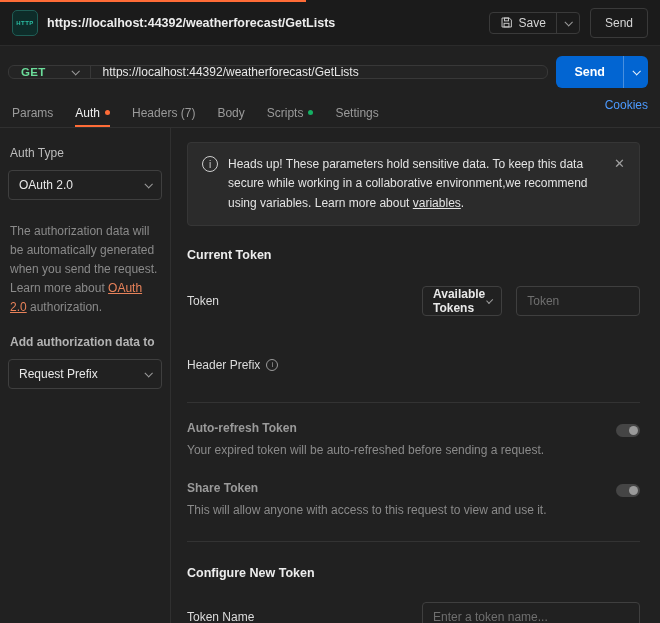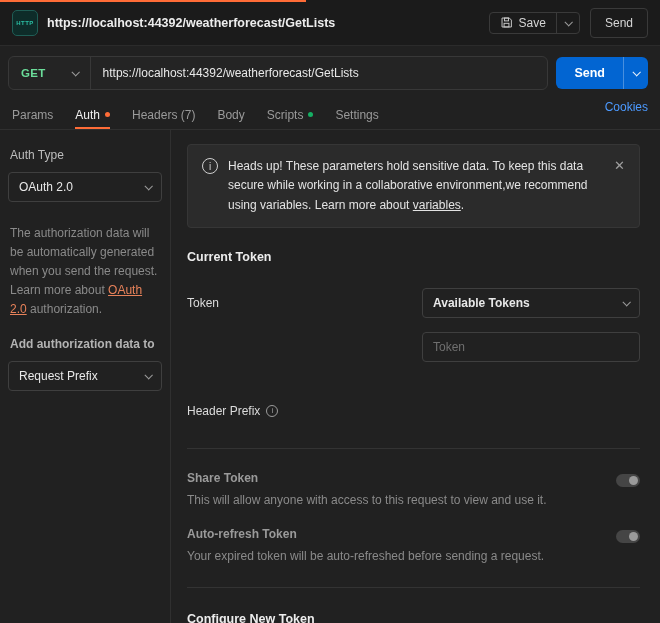--- a/index.html
+++ b/index.html
@@ -37,21 +37,21 @@
     height: 30px; border: 1px solid #3a3a3a; border-radius: 4px; background: transparent;
     color: #d6d6d6; font-family: inherit; font-size: 12px; padding: 0 14px; cursor: pointer;
   }
   .chev { display: inline-block; width: 6px; height: 6px; border-right: 1.5px solid #9a9a9a;
           border-bottom: 1.5px solid #9a9a9a; transform: rotate(45deg) translateY(-1px); }
   .chev.white { border-color: #e8f1fb; }
 
   
   .request-row { display: flex; align-items: center; gap: 8px; padding: 10px 12px 10px 8px; }
   .url-control {
-    flex: 1 1 auto; height: 34px; display: flex; align-items: stretch;
+    flex: 1 1 auto; height: 14px; display: flex; align-items: stretch;
     border: 1px solid #383838; border-radius: 6px; background: #242424; overflow: hidden;
   }
   .method { display: flex; align-items: center; gap: 26px; padding: 0 12px; cursor: pointer;
             border-right: 1px solid #383838; }
   .method-label { color: #6bdd9a; font-weight: bold; font-size: 11.5px; letter-spacing: .3px; }
   .url-input {
     flex: 1 1 auto; background: transparent; border: none; outline: none;
     color: #e8e8e8; font-family: inherit; font-size: 12px; padding: 0 12px;
   }
   .send-group { display: flex; height: 32px; border-radius: 6px; overflow: hidden; flex: 0 0 auto; }
@@ -99,21 +99,21 @@
     flex: 0 0 auto; margin-top: 1px;
   }
   .banner-text { flex: 1 1 auto; color: #e3e3e3; line-height: 1.62; }
   .link-plain { color: #e3e3e3; text-decoration: underline; cursor: pointer; }
   .banner-close { color: #a0a0a0; cursor: pointer; font-size: 13px; line-height: 1; padding: 2px; }
 
   .section-heading { margin-top: 22px; font-weight: bold; font-size: 12.5px; color: #ededed; }
 
   .form-row { display: flex; justify-content: space-between; align-items: flex-start; }
   .form-row .row-label { color: #dcdcdc; line-height: 30px; display: flex; align-items: center; gap: 6px; }
-  .controls { width: 218px; display: flex; flex-direction: column; gap: 14px; }
+  .controls { width: 218px; display: flex; flex-direction: row; gap: 14px; }
   .select-strong { font-weight: 600; }
   .text-input {
     width: 100%; height: 30px; border: 1px solid #3f3f3f; border-radius: 4px;
     background: transparent; color: #e8e8e8; font-family: inherit; font-size: 12px;
     padding: 0 10px; outline: none;
   }
   .text-input::placeholder { color: #6f6f6f; }
   .mini-info {
     width: 12px; height: 12px; border: 1px solid #9a9a9a; border-radius: 50%;
     color: #9a9a9a; font-size: 8px; display: inline-flex; align-items: center; justify-content: center;
@@ -242,40 +242,40 @@
 
     <div class="form-row mt16">
       <div class="row-label">
         <span>Header Prefix</span>
         <span class="mini-info">i</span>
       </div>
     </div>
 
     <hr class="hdivider">
 
+    <div class="toggle-row">
+      <div class="toggle-text">
+        <div class="toggle-label">Auto-refresh Token</div>
+        <div class="toggle-desc">Your expired token will be auto-refreshed before sending a request.</div>
+      </div>
+      <div class="toggle">
+        <span class="knob"></span>
+      </div>
+    </div>
+
     <div class="toggle-row mt22">
       <div class="toggle-text">
         <div class="toggle-label">Share Token</div>
         <div class="toggle-desc">This will allow anyone with access to this request to view and use it.</div>
       </div>
       <div class="toggle">
         <span class="knob"></span>
       </div>
     </div>
 
-    <div class="toggle-row">
-      <div class="toggle-text">
-        <div class="toggle-label">Auto-refresh Token</div>
-        <div class="toggle-desc">Your expired token will be auto-refreshed before sending a request.</div>
-      </div>
-      <div class="toggle">
-        <span class="knob"></span>
-      </div>
-    </div>
-
     <hr class="hdivider">
 
     <div class="section-heading mt20">Configure New Token</div>
 
     <div class="form-row mt22">
       <div class="row-label">Token Name</div>
       <div class="controls">
         <input class="text-input" type="text" placeholder="Enter a token name..." style="">
       </div>
     </div>

